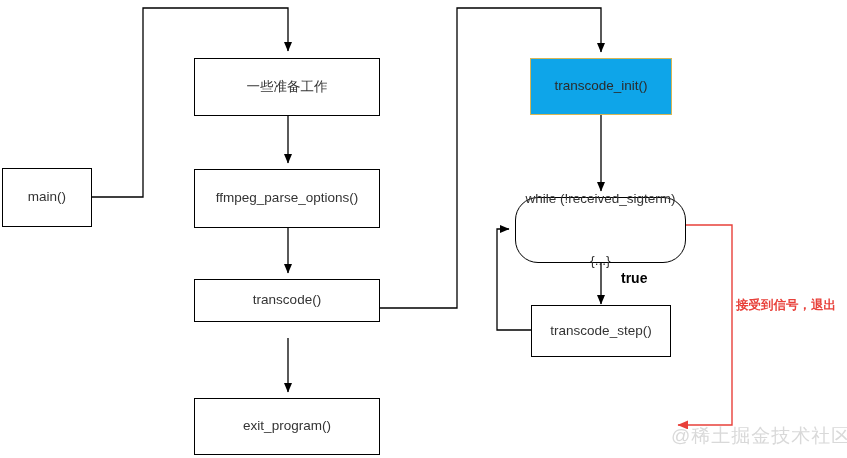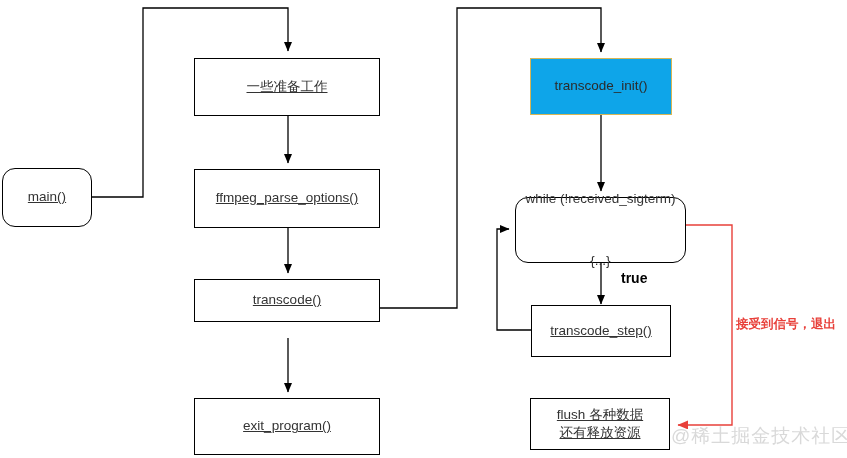--- a/index.html
+++ b/index.html
@@ -33,29 +33,28 @@
     text-align: center;
     background: #ffffff;
     border: 1.3px solid #000000;
     color: #333333;
     font-size: 13.5px;
     line-height: 1.35;
     z-index: 3;
   }
   .node.proc {
     border-color: #000000;
-    text-decoration: underline;
   }
   .node.accent {
     background: #0ea5e9;
     border: 1.3px solid #d6b656;
     color: #2b2b2b;
   }
   .node.loop {
-    border-radius: 13px;
+    border-radius: 23px;
     border: 1.4px solid #000000;
     gap: 44px;
   }
   .edge-label {
     position: absolute;
     font-size: 14px;
     font-weight: bold;
     color: #000000;
     z-index: 4;
     white-space: nowrap;
@@ -107,21 +106,21 @@
 
       <path d="M531,330 L497,330 L497,229 L509,229" marker-end="url(#arrow-black)"></path>
     </g>
 
     <g stroke="#e8403a" stroke-width="1.4" fill="none">
 
       <path d="M686,225 L732,225 L732,425 L678,425" marker-end="url(#arrow-red)"></path>
     </g>
   </svg>
 
-  <div class="node proc" style="left:2px; top:168px; width:90px; height:59px;border-radius:13px;">
+  <div class="node proc" style="left:2px; top:168px; width:90px; height:59px;">
     <span>main()</span>
   </div>
 
   <div class="node proc" style="left:194px; top:58px; width:186px; height:58px;">
     <span>一些准备工作</span>
   </div>
 
   <div class="node proc" style="left:194px; top:169px; width:186px; height:59px;">
     <span>ffmpeg_parse_options()</span>
   </div>
@@ -140,30 +139,26 @@
 
   <div class="node loop" style="left:515px; top:197px; width:171px; height:66px; flex-direction:column;">
     <span>while (!received_sigterm)</span>
     <span>{...}</span>
   </div>
 
   <div class="node proc" style="left:531px; top:305px; width:140px; height:52px;">
     <span>transcode_step()</span>
   </div>
 
-  <div class="node proc" style="left:530px; top:398px; width:140px; height:52px; flex-direction:column;">
-    <span>flush 各种数据</span>
-    <span>还有释放资源</span>
-  </div>
 
   <div class="edge-label" style="left:621px; top:270px;">
     <span>true</span>
   </div>
 
-  <div class="edge-label red" style="left:736px; top:316px;text-align:center;">
+  <div class="edge-label red" style="left:736px; top:297px;text-align:center;">
     <span>接受到信号，退出</span>
   </div>
 
   <div class="watermark" style="left:671px; top:423px;">
     <span>@稀土掘金技术社区</span>
   </div>
 
 </div>
 
 </body></html>

